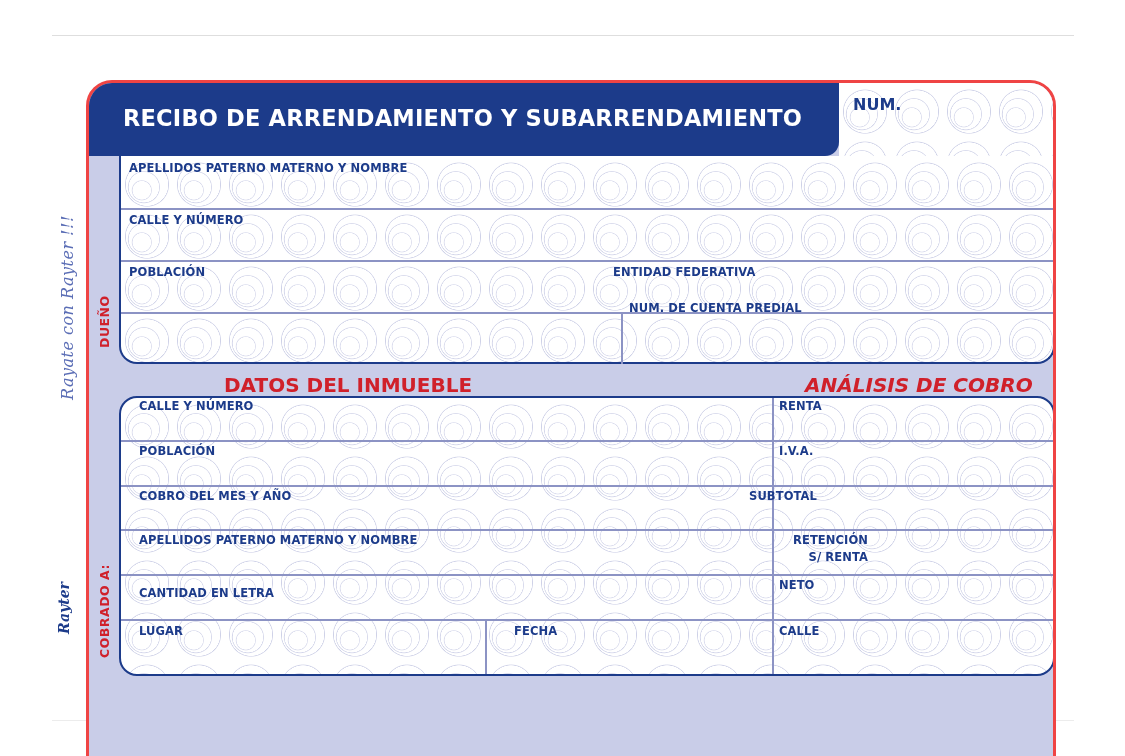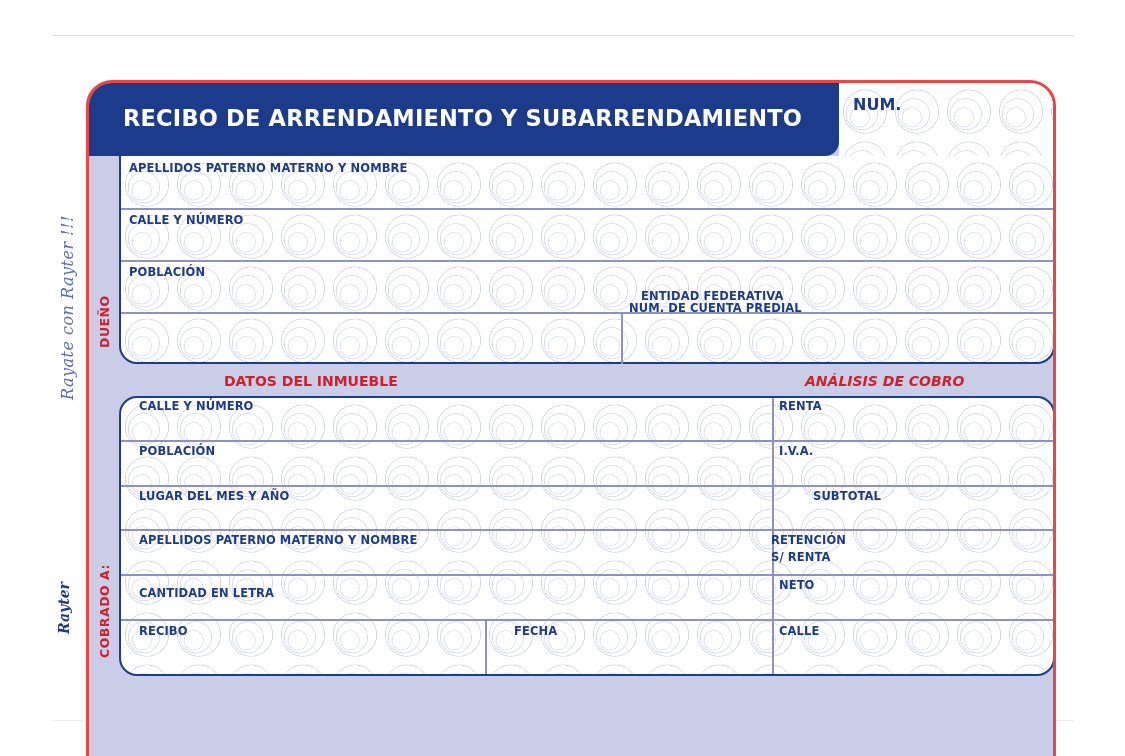--- a/index.html
+++ b/index.html
@@ -47,36 +47,37 @@
     transform-origin: left top; transform: rotate(-90deg); white-space: nowrap; letter-spacing: 0.5px;
   }
 
   .pattern {
     background-color: #ffffff;
     background-image:
       radial-gradient(circle at 50% 55%, transparent 21px, rgba(80,90,170,0.28) 21.5px, transparent 22.5px),
       radial-gradient(circle at 44% 60%, transparent 15px, rgba(80,90,170,0.25) 15.5px, transparent 16.5px),
       radial-gradient(circle at 40% 66%, transparent 9px, rgba(80,90,170,0.22) 9.5px, transparent 10.5px);
     background-size: 52px 52px;
+    text-align: right;
   }
 
   .panel {
     position: absolute; border: 2.5px solid #1c3b8a; background-color: #fff;
   }
   .panel-owner { left: 30px; top: 73px; width: 936px; height: 208px; border-top: none; border-right: none; border-bottom-left-radius: 18px; border-bottom-right-radius: 18px; border-right: 2.5px solid #1c3b8a; }
   .panel-property { left: 30px; top: 313px; width: 936px; height: 280px; border-top-left-radius: 18px; border-top-right-radius: 18px; border-bottom-left-radius: 18px; border-bottom-right-radius: 18px; }
 
   .row-line { position: absolute; height: 1.5px; background: #8c93c4; }
   .col-line { position: absolute; width: 1.5px; background: #8c93c4; }
 
   .field-label {
     position: absolute; color: #1c3b8a; font-weight: bold; font-size: 11.5px; white-space: nowrap; letter-spacing: 0.1px; line-height: 1.45;
   }
   .mid-heading {
-    position: absolute; color: #d0202a; font-weight: bold; font-size: 14px; white-space: nowrap;
+    position: absolute; color: #d0202a; font-weight: bold; font-size: 20px; white-space: nowrap;
   }
 </style>
 </head>
 <body>
 
 <div class="rule-top"></div>
 <div class="rule-bottom"></div>
 
 <div class="side-note">Rayate con Rayter !!!</div>
 <div class="brand-logo">Rayter</div>
@@ -92,49 +93,49 @@
 
   <div class="panel panel-owner pattern">
     <div class="row-line" style="left:0; top:52px; width:100%;"></div>
     <div class="row-line" style="left:0; top:104px; width:100%;"></div>
     <div class="row-line" style="left:0; top:156px; width:100%;"></div>
     <div class="col-line" style="left:500px; top:156px; height:52px;"></div>
 
     <div class="field-label" style="left:8px; top:4px;">APELLIDOS PATERNO MATERNO Y NOMBRE</div>
     <div class="field-label" style="left:8px; top:56px;">CALLE Y NÚMERO</div>
     <div class="field-label" style="left:8px; top:108px;">POBLACIÓN</div>
-    <div class="field-label" style="left:520px; top:108px;margin-top:24px;">ENTIDAD FEDERATIVA</div>
+    <div class="field-label" style="left:492px; top:108px;">ENTIDAD FEDERATIVA</div>
     <div class="field-label" style="left:508px; top:144px;">NUM. DE CUENTA PREDIAL</div>
   </div>
 
   <div class="mid-heading" style="left:135px; top:290px;">DATOS DEL INMUEBLE</div>
   <div class="mid-heading" style="left:716px; top:290px;font-style:italic;">ANÁLISIS DE COBRO</div>
 
   <div class="section-label" style="left:8px; top:575px;">COBRADO A:</div>
 
   <div class="panel panel-property pattern">
     <div class="row-line" style="left:0; top:42px; width:100%;"></div>
     <div class="row-line" style="left:0; top:87px; width:100%;"></div>
     <div class="row-line" style="left:0; top:131px; width:100%;"></div>
     <div class="row-line" style="left:0; top:176px; width:100%;"></div>
     <div class="row-line" style="left:0; top:221px; width:100%;"></div>
     <div class="col-line" style="left:651px; top:0; height:100%;"></div>
     <div class="col-line" style="left:364px; top:221px; height:55px;"></div>
 
     <div class="field-label" style="left:18px; top:0px;">CALLE Y NÚMERO</div>
     <div class="field-label" style="left:18px; top:45px;">POBLACIÓN</div>
-    <div class="field-label" style="left:18px; top:90px;">LUGAR DEL MES Y AÑO</div>
+    <div class="field-label" style="left:18px; top:90px;">COBRO DEL MES Y AÑO</div>
     <div class="field-label" style="left:18px; top:134px;">APELLIDOS PATERNO MATERNO Y NOMBRE</div>
     <div class="field-label" style="left:18px; top:179px;margin-top:8px;">CANTIDAD EN LETRA</div>
-    <div class="field-label" style="left:18px; top:225px;">RECIBO</div>
+    <div class="field-label" style="left:18px; top:225px;">LUGAR</div>
     <div class="field-label" style="left:393px; top:225px;">FECHA</div>
 
     <div class="field-label" style="left:658px; top:0px;">RENTA</div>
     <div class="field-label" style="left:658px; top:45px;">I.V.A.</div>
-    <div class="field-label" style="left:692px; top:90px;">SUBTOTAL</div>
-    <div class="field-label" style="left:650px; top:134px;">
+    <div class="field-label" style="left:628px; top:90px;">SUBTOTAL</div>
+    <div class="field-label" style="left:672px; top:134px;">
       <div>RETENCIÓN</div>
       <div>S/ RENTA</div>
     </div>
     <div class="field-label" style="left:658px; top:179px;">NETO</div>
     <div class="field-label" style="left:658px; top:225px;">CALLE</div>
   </div>
 </div>
 
 </body></html>

